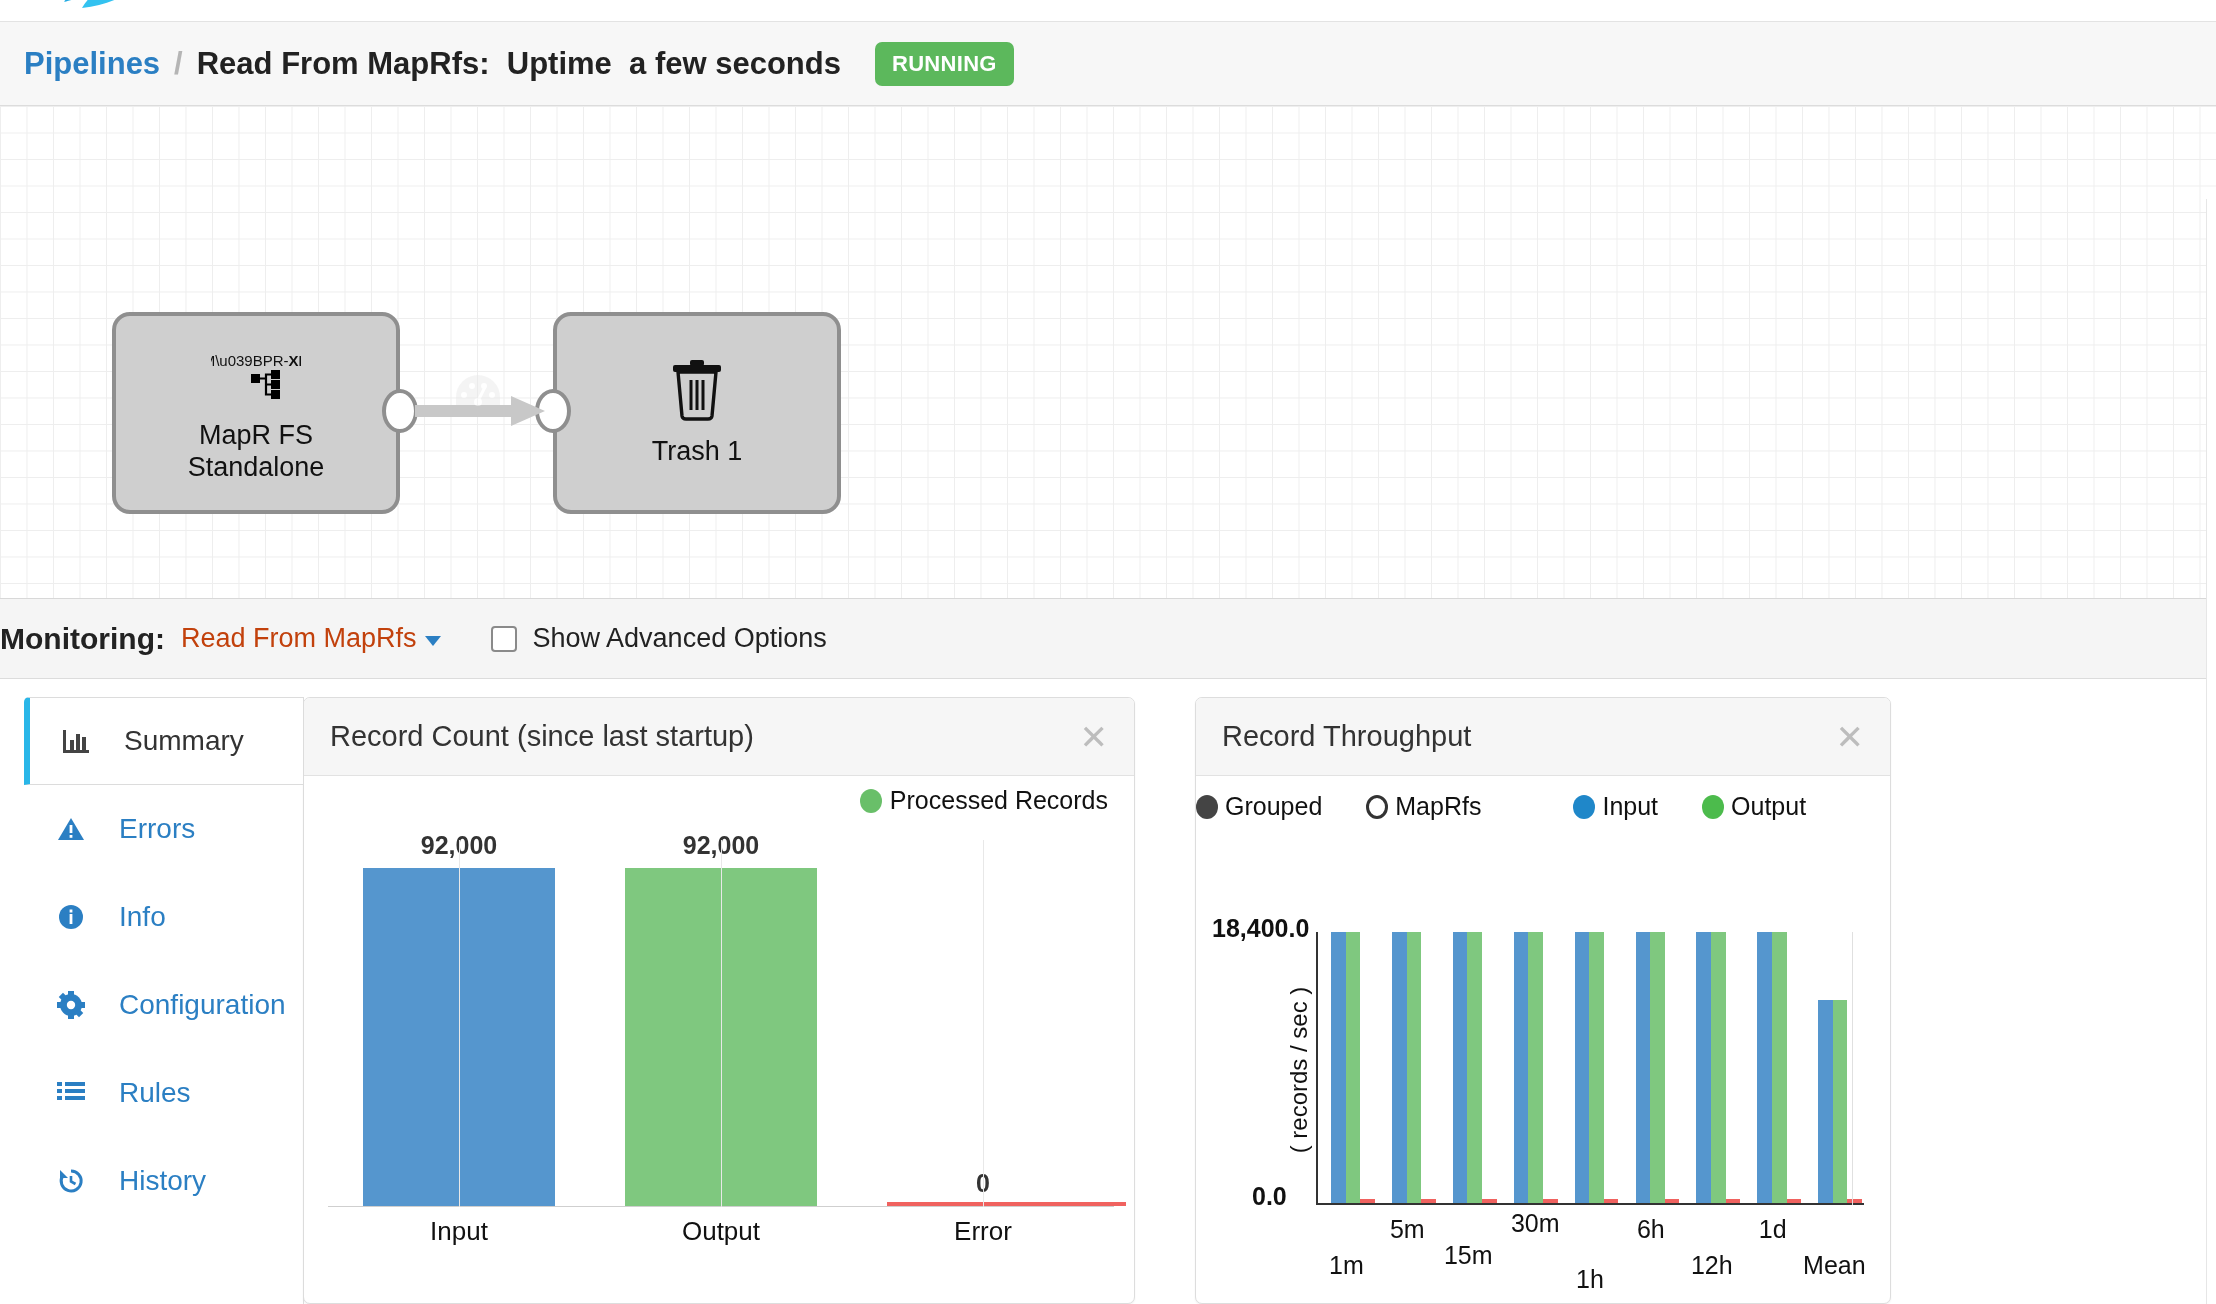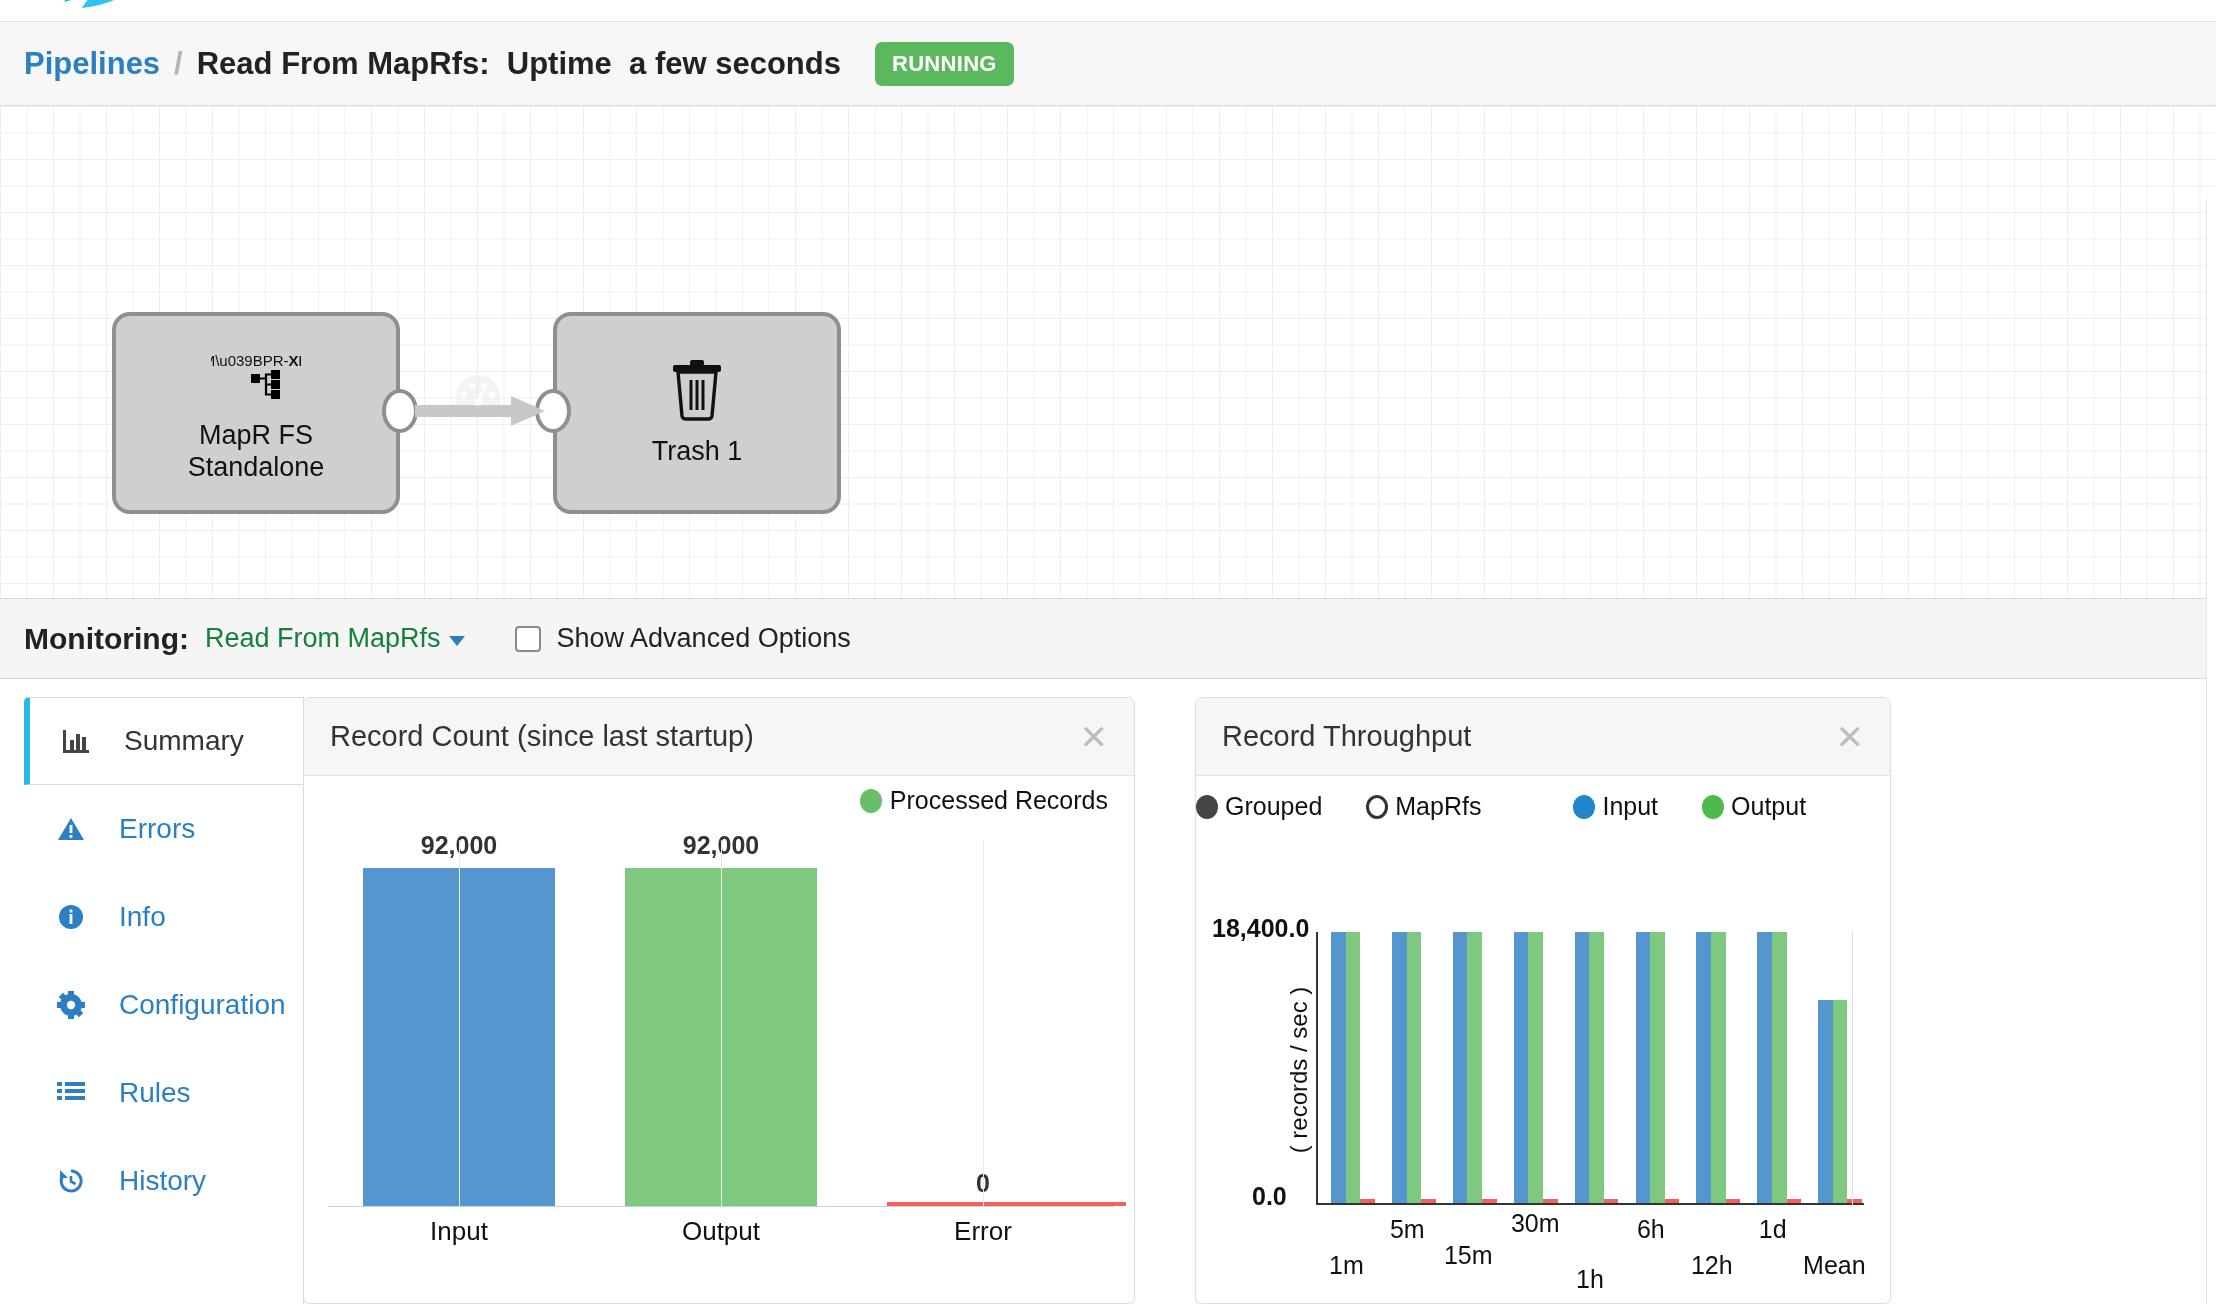--- a/index.html
+++ b/index.html
@@ -71,25 +71,25 @@
     background:#ffffff; border:4px solid #8f8f8f; border-radius:50%;
   }
   .port-out { left:382px; top:283px; }
   .port-in  { left:535px; top:283px; }
   .link-arrow { position:absolute; left:415px; top:290px; }
   .speedo { position:absolute; left:452px; top:265px; opacity:0.45; }
 
   
   .monitor-bar {
     height:80px; background:#f5f5f5; border-bottom:1px solid #dcdcdc;
-    display:flex; align-items:center; padding-left:24px;
+    display:flex; align-items:center; 
   }
   .monitor-label { font-size:30px; font-weight:bold; color:#222; }
   .monitor-select {
-    color:#15803d; font-size:27px; margin-left:16px; cursor:pointer;
+    color:#c2410c; font-size:27px; margin-left:16px; cursor:pointer;
     display:flex; align-items:center; gap:8px;
   }
   .caret-down {
     width:0;height:0;border-left:8px solid transparent;border-right:8px solid transparent;
     border-top:10px solid #2b7fc3; margin-top:4px;
   }
   .adv-wrap { display:flex; align-items:center; gap:16px; margin-left:50px; cursor:pointer; }
   .adv-box { width:26px;height:26px;border:2px solid #8a8a8a;border-radius:4px;background:#fff; }
   .adv-text { font-size:27px; color:#222; }
 

